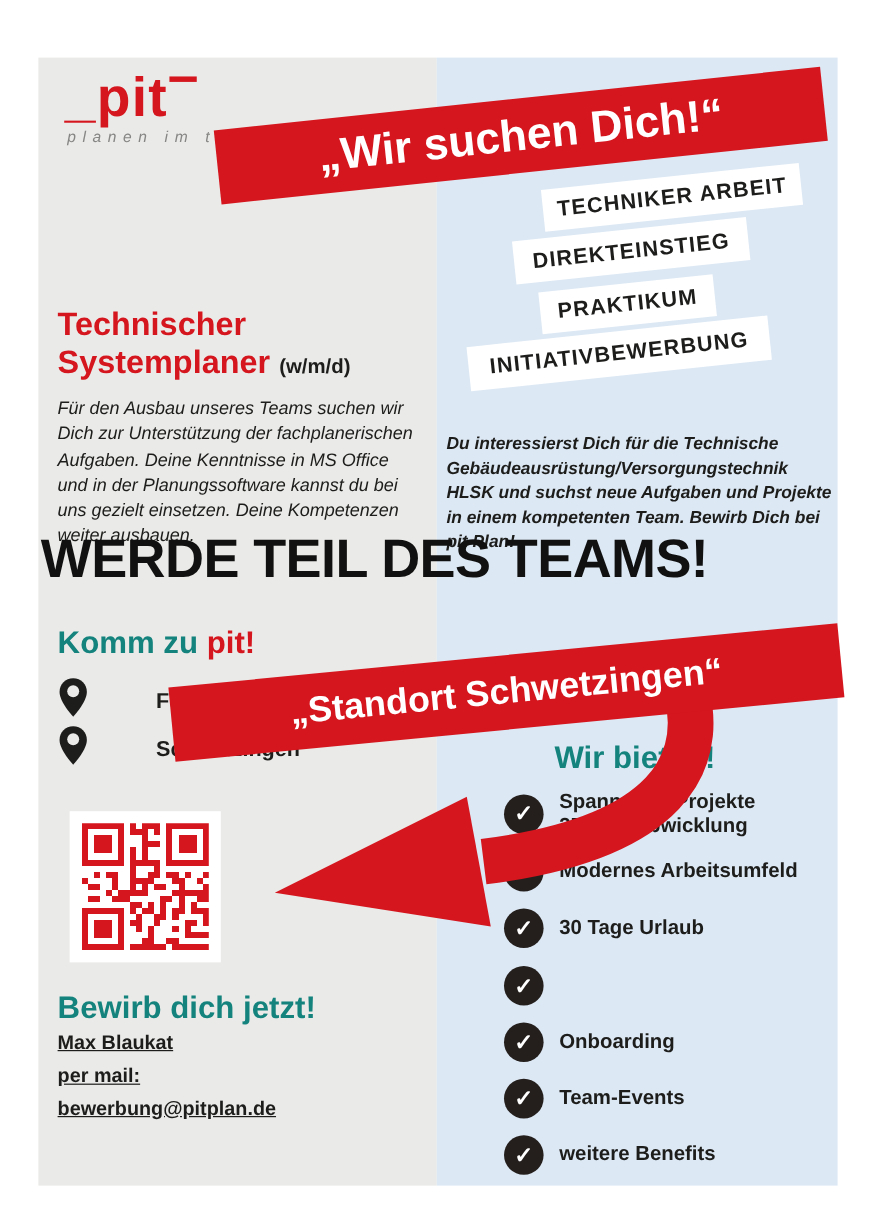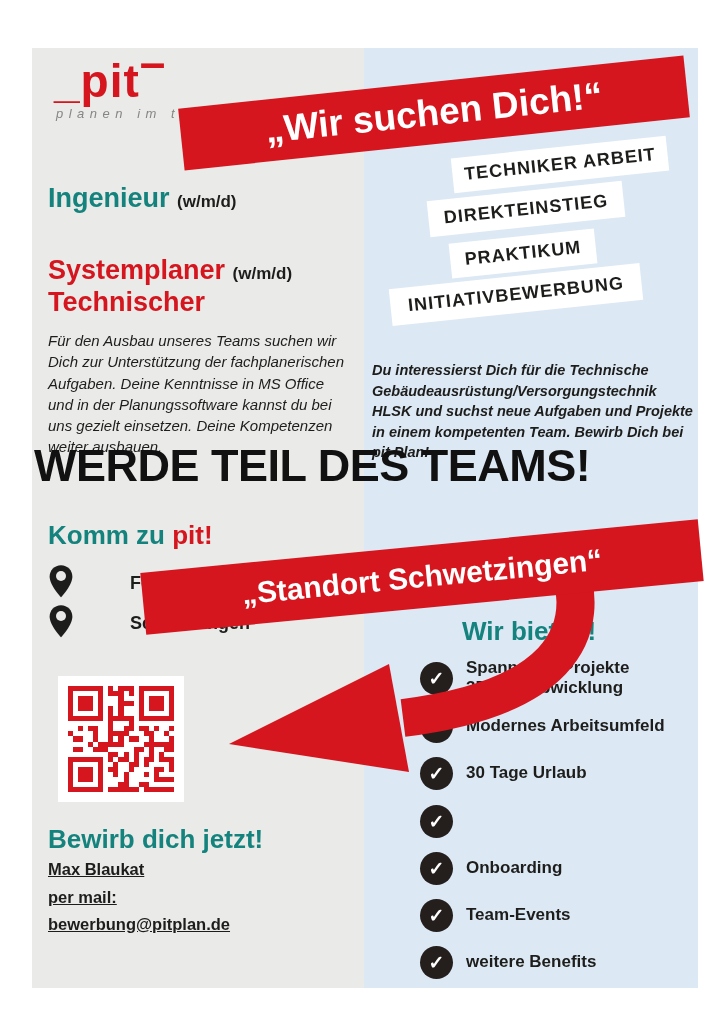--- a/index.html
+++ b/index.html
@@ -84,25 +84,24 @@
 <div class="abs banner banner-top">
   <span>„Wir suchen Dich!“</span>
 </div>
 
 <div class="abs tag tag1">TECHNIKER ARBEIT</div>
 <div class="abs tag tag2">DIREKTEINSTIEG</div>
 <div class="abs tag tag3">PRAKTIKUM</div>
 <div class="abs tag tag4">INITIATIVBEWERBUNG</div>
 
 <div class="abs role role1">
-  <div><span>Ingenieur</span> <span class="gender">(w/m/d)</span></div>
 </div>
 <div class="abs role role2">
+  <div>Technischer</div>
   <div><span>Systemplaner</span> <span class="gender">(w/m/d)</span></div>
-  <div>Technischer</div>
 </div>
 
 <div class="abs para para-left">Für den Ausbau unseres Teams suchen wir Dich zur Unterstützung der fachplanerischen Aufgaben. Deine Kenntnisse in MS Office und in der Planungssoftware kannst du bei uns gezielt einsetzen. Deine Kompetenzen weiter ausbauen.</div>
 <div class="abs para para-right"><span>Du interessierst Dich für die </span><b>Technische Gebäudeausrüstung/Versorgungstechnik HLSK</b><span> und suchst neue Aufgaben und Projekte in einem kompetenten Team. Bewirb Dich bei pit Plan!</span></div>
 
 <div class="abs headline">WERDE TEIL DES TEAMS!</div>
 
 <div class="abs komm"><span>Komm zu </span><span class="brand">pit!</span></div>
 
 <div class="abs loc-row loc1">

